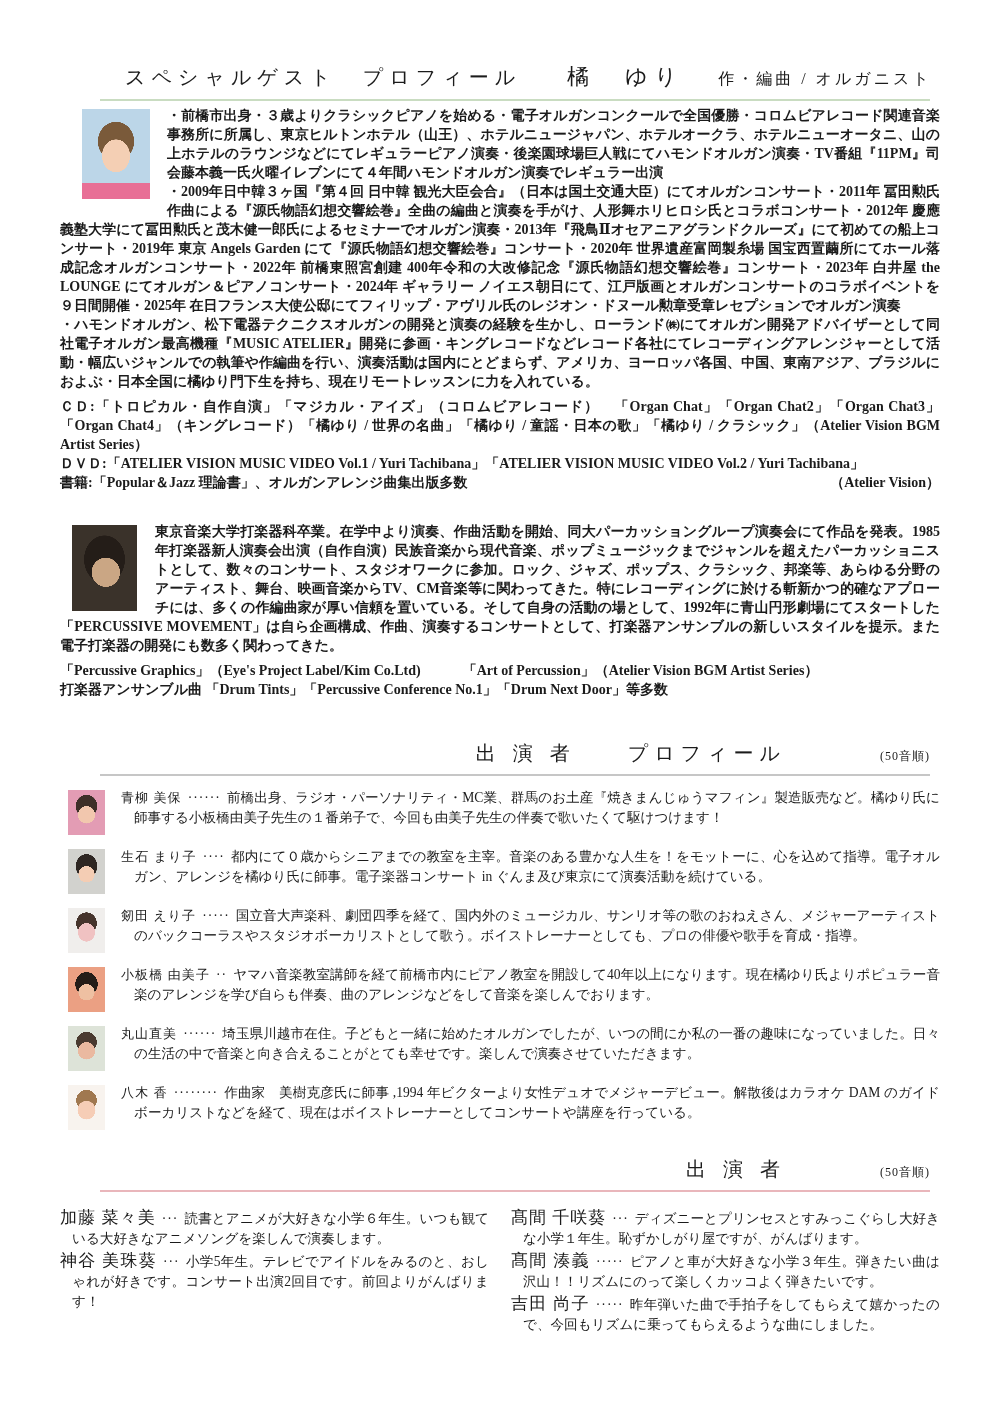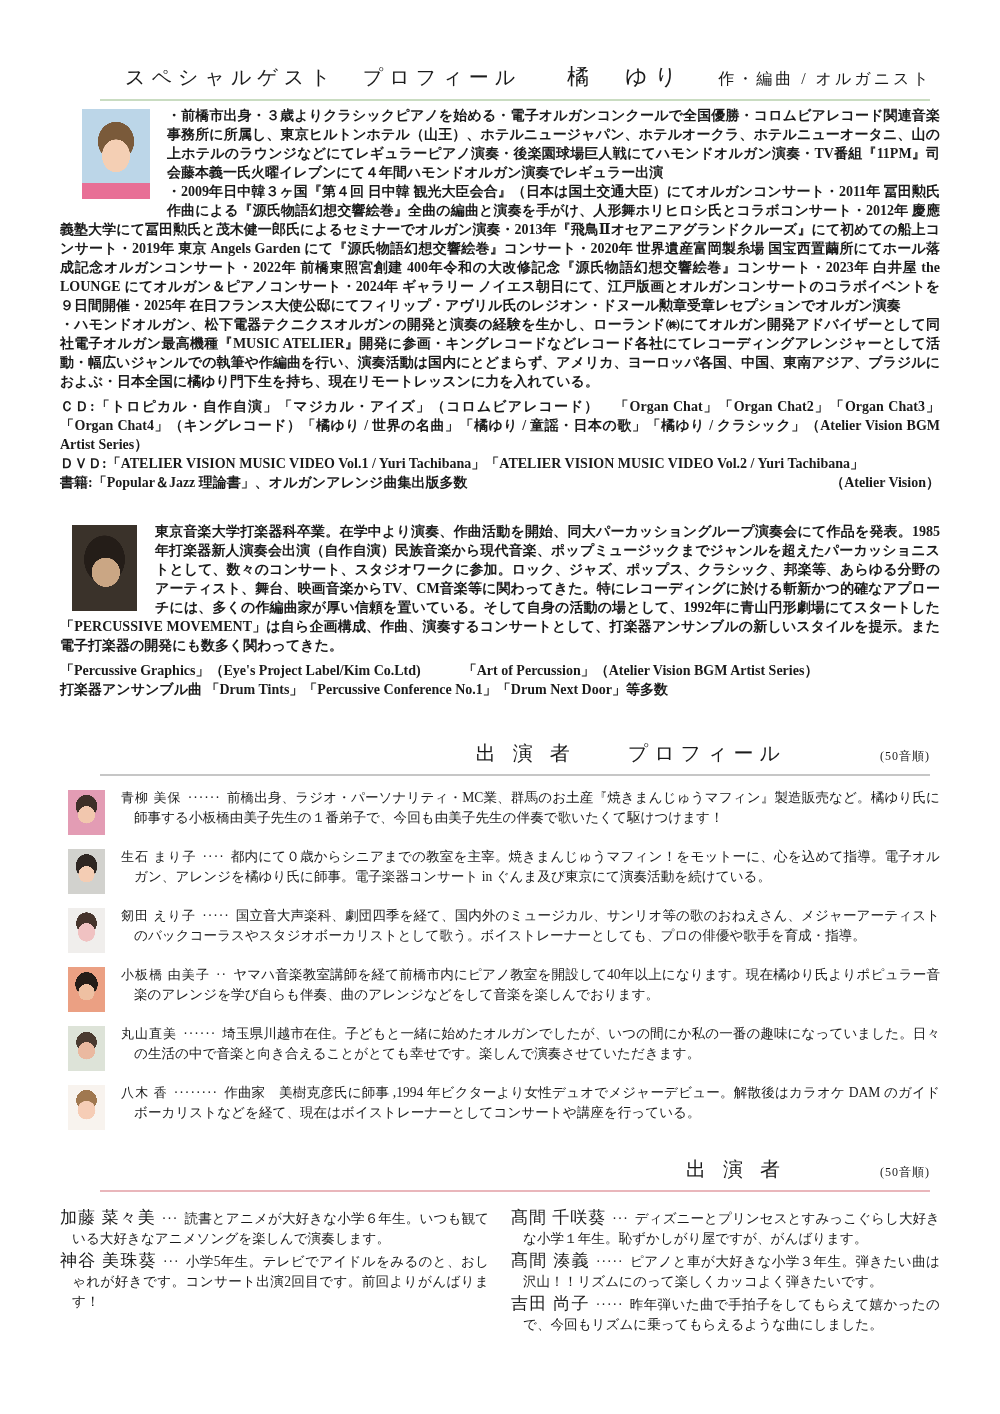--- a/index.html
+++ b/index.html
@@ -149,21 +149,21 @@
       <span class="sec-title">出 演 者　　プロフィール</span>
       <span class="perf-count">(50音順)</span>
     </div>
 
     <div class="perf">
       <div class="pphoto pp1"></div>
       <div class="ptext"><span class="pname">青柳 美保</span><span class="pdots">······</span><span>前橋出身、ラジオ・パーソナリティ・MC業、群馬のお土産『焼きまんじゅうマフィン』製造販売など。橘ゆり氏に師事する小板橋由美子先生の１番弟子で、今回も由美子先生の伴奏で歌いたくて駆けつけます！</span></div>
     </div>
     <div class="perf">
       <div class="pphoto pp2"></div>
-      <div class="ptext"><span class="pname">生石 まり子</span><span class="pdots">····</span><span>都内にて０歳からシニアまでの教室を主宰。焼きまんじゅうマフィン！をモットーに、心を込めて指導。電子オルガン、アレンジを橘ゆり氏に師事。電子楽器コンサート in ぐんま及び東京にて演奏活動を続けている。</span></div>
+      <div class="ptext"><span class="pname">生石 まり子</span><span class="pdots">····</span><span>都内にて０歳からシニアまでの教室を主宰。音楽のある豊かな人生を！をモットーに、心を込めて指導。電子オルガン、アレンジを橘ゆり氏に師事。電子楽器コンサート in ぐんま及び東京にて演奏活動を続けている。</span></div>
     </div>
     <div class="perf">
       <div class="pphoto pp3"></div>
       <div class="ptext"><span class="pname">剱田 えり子</span><span class="pdots">·····</span><span>国立音大声楽科、劇団四季を経て、国内外のミュージカル、サンリオ等の歌のおねえさん、メジャーアーティストのバックコーラスやスタジオボーカリストとして歌う。ボイストレーナーとしても、プロの俳優や歌手を育成・指導。</span></div>
     </div>
     <div class="perf">
       <div class="pphoto pp4"></div>
       <div class="ptext"><span class="pname">小板橋 由美子</span><span class="pdots">··</span><span>ヤマハ音楽教室講師を経て前橋市内にピアノ教室を開設して40年以上になります。現在橘ゆり氏よりポピュラー音楽のアレンジを学び自らも伴奏、曲のアレンジなどをして音楽を楽しんでおります。</span></div>
     </div>
     <div class="perf">

